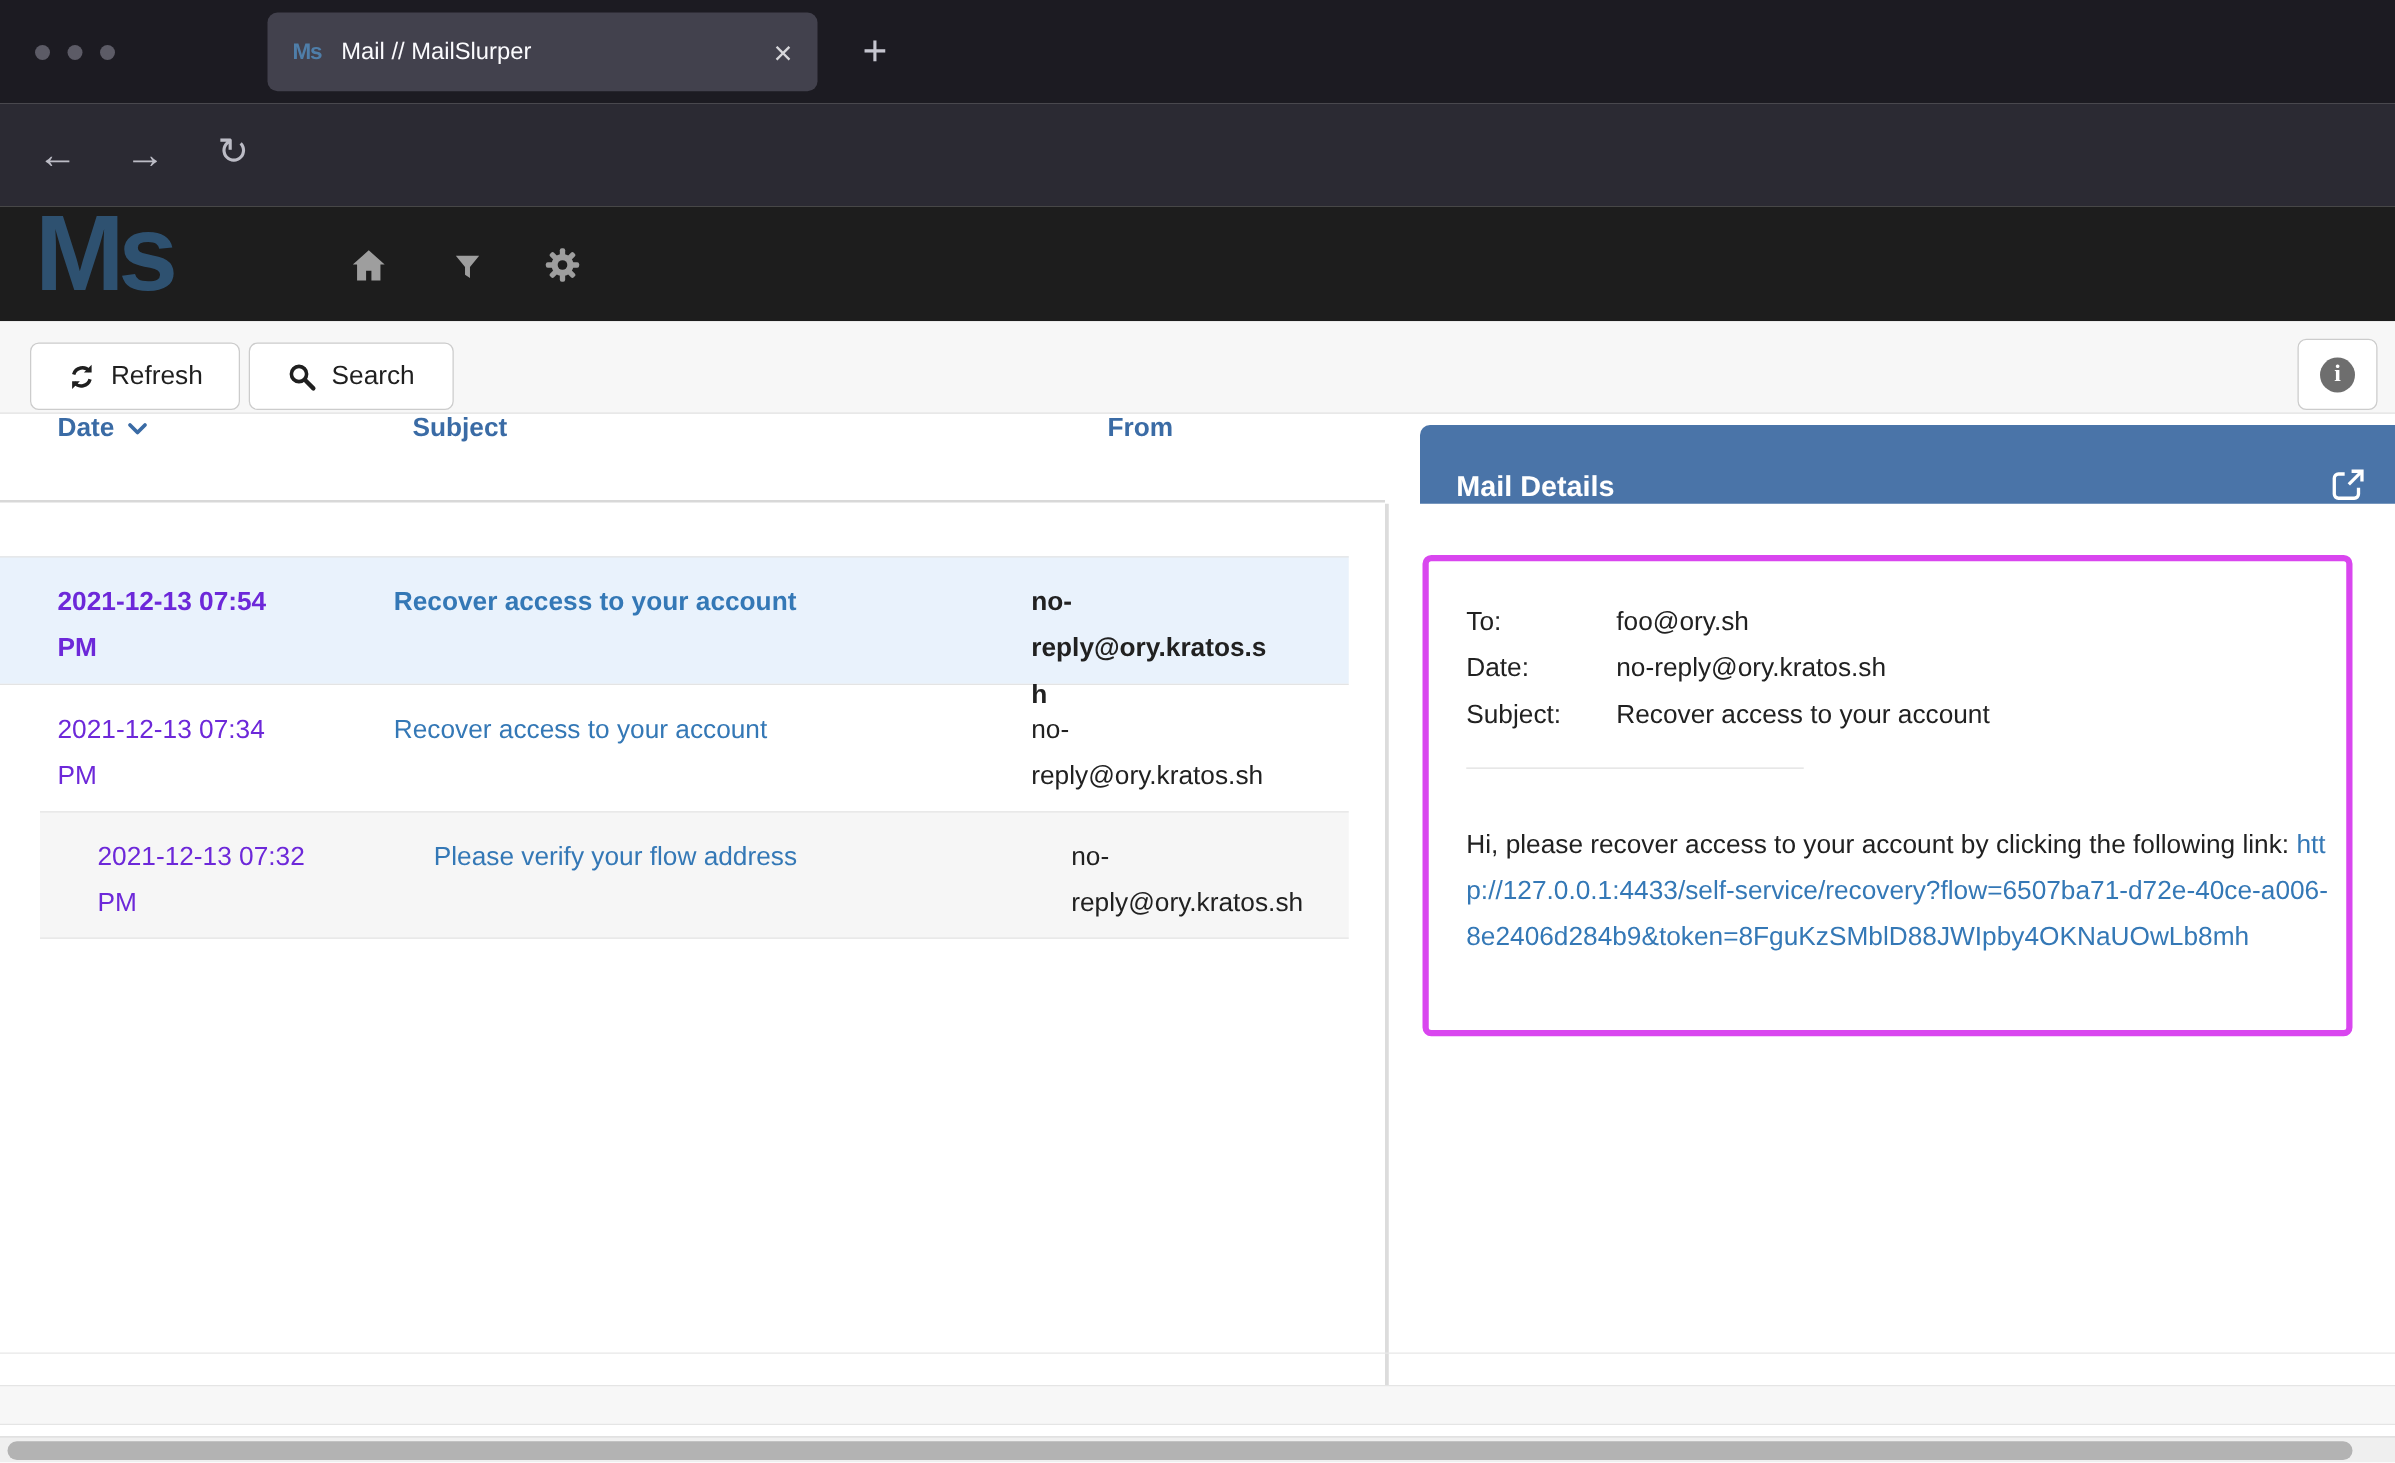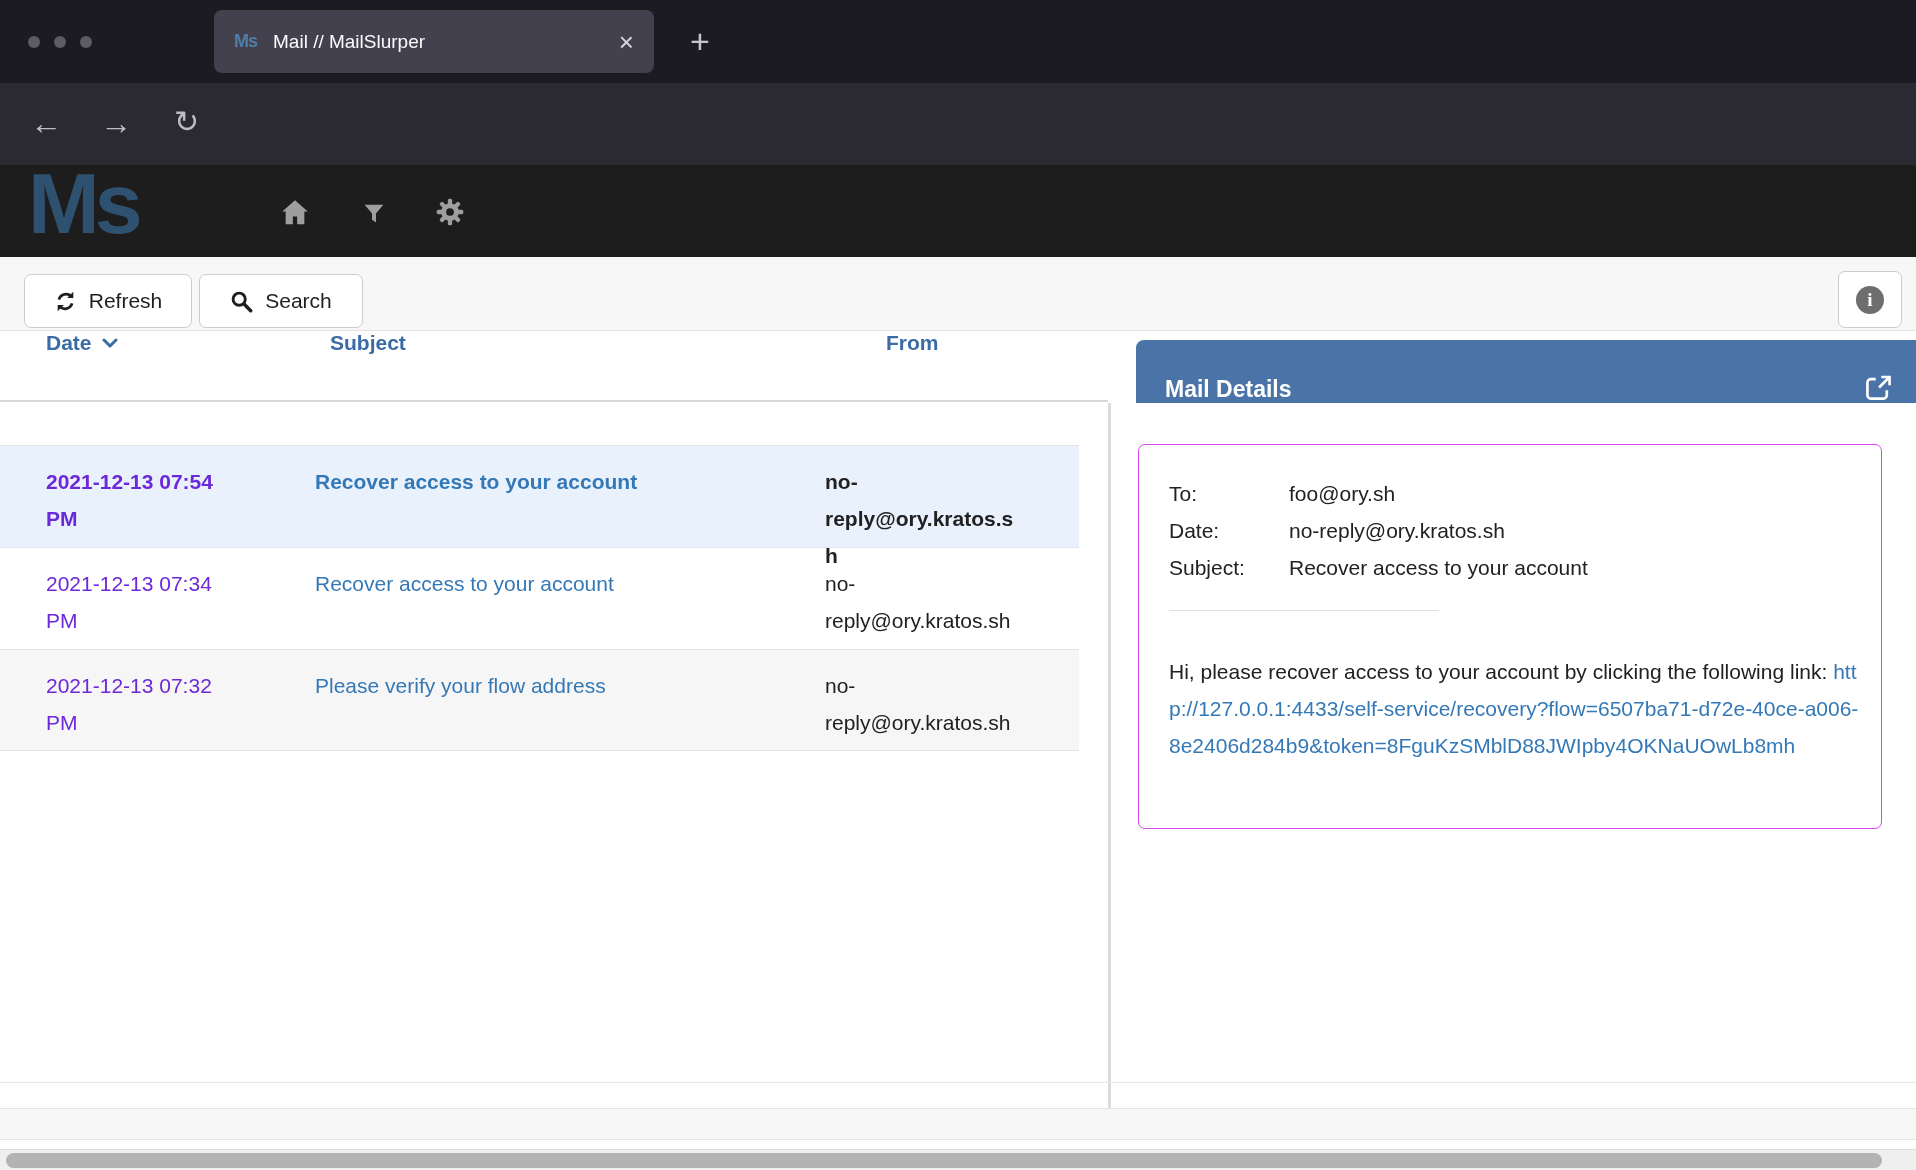--- a/index.html
+++ b/index.html
@@ -49,40 +49,40 @@
   #list-header { left:0; top:331px; width:1108px; height:71px; border-bottom:2px solid #d8d8d8;
                  display:flex; align-items:flex-start; padding-left:46px; color:#3a6ba5; font-weight:bold; font-size:21px; }
   .hdate { width:269px; display:flex; align-items:center; gap:10px; }
   .hsubject { width:500px; padding-left:15px; }
   .hfrom { width:205px; padding-left:71px; }
 
   #rows { left:0; top:445px; width:1079px; }
   .mail-row { display:flex; padding:17px 0 0 46px; height:102px; border-top:1px solid #e4e4e4; font-size:21px; line-height:37px; }
   .mail-row.last { border-bottom:1px solid #e4e4e4; }
   .row-selected { background:#e9f2fc; }
-  .row-striped { background:#f6f6f6; }
+  .row-striped { background:#f6f6f6;margin-left:32px; }
   .cell-date { width:185px; margin-right:84px; color:#6d28d9; overflow-wrap:break-word; }
   .cell-subject { width:500px; }
   .cell-subject a { color:#3478b6; text-decoration:none; }
   .cell-from { margin-left:10px; width:195px; color:#212121; overflow-wrap:break-word; }
   .bold { font-weight:bold; }
 
   #vdivider { left:1108px; top:403px; width:3px; height:705px; background:#dcdcdc; }
   #tablebottom { left:0; top:1082px; width:1916px; height:1px; background:#e7e7e7; }
   #footerstrip { left:0; top:1108px; width:1916px; height:32px; background:#f7f7f7;
                  border-top:1px solid #e5e5e5; border-bottom:1px solid #e5e5e5; }
   #hscroll { left:0; top:1149px; width:1916px; height:21px; background:#efefef; border-top:1px solid #dcdcdc; }
   #hscroll-thumb { left:6px; top:3px; width:1876px; height:15px; background:#b3b3b3; border-radius:8px; }
 
   
   #details-header { left:1136px; top:340px; width:780px; height:63px; background:#4a74a8; border-radius:8px 0 0 0;
                     display:flex; align-items:flex-end; padding:0 22px 0 29px; }
   #details-title { color:#ffffff; font-weight:bold; font-size:23px; flex:1; }
   #details-card { left:1138px; top:444px; width:744px; height:385px; background:#ffffff;
-                  border:1px solid #d946ef; border-radius:7px; padding:30px 30px 0 30px; font-size:21px; color:#212121; }
+                  border:5px solid #d946ef; border-radius:7px; padding:30px 30px 0 30px; font-size:21px; color:#212121; }
   .meta-row { display:flex; line-height:37px; }
   .meta-label { width:120px; }
   .card-hr { margin-top:24px; width:270px; border-top:1px solid #e0e0e0; }
   .mail-body { margin-top:42px; width:700px; line-height:37px; }
   .mail-body a { color:#3478b6; text-decoration:none; word-break:break-all; }
 
   svg { display:block; }
 </style>
 </head>
 <body>

